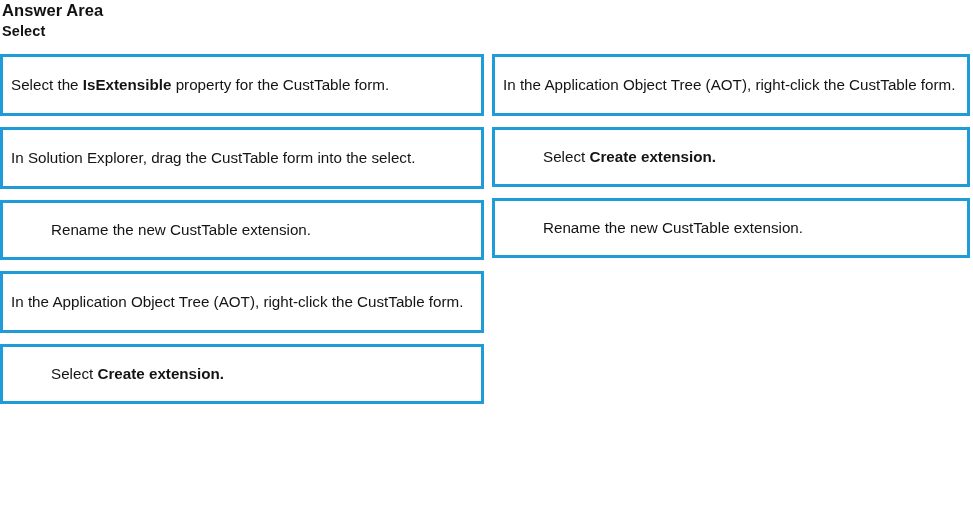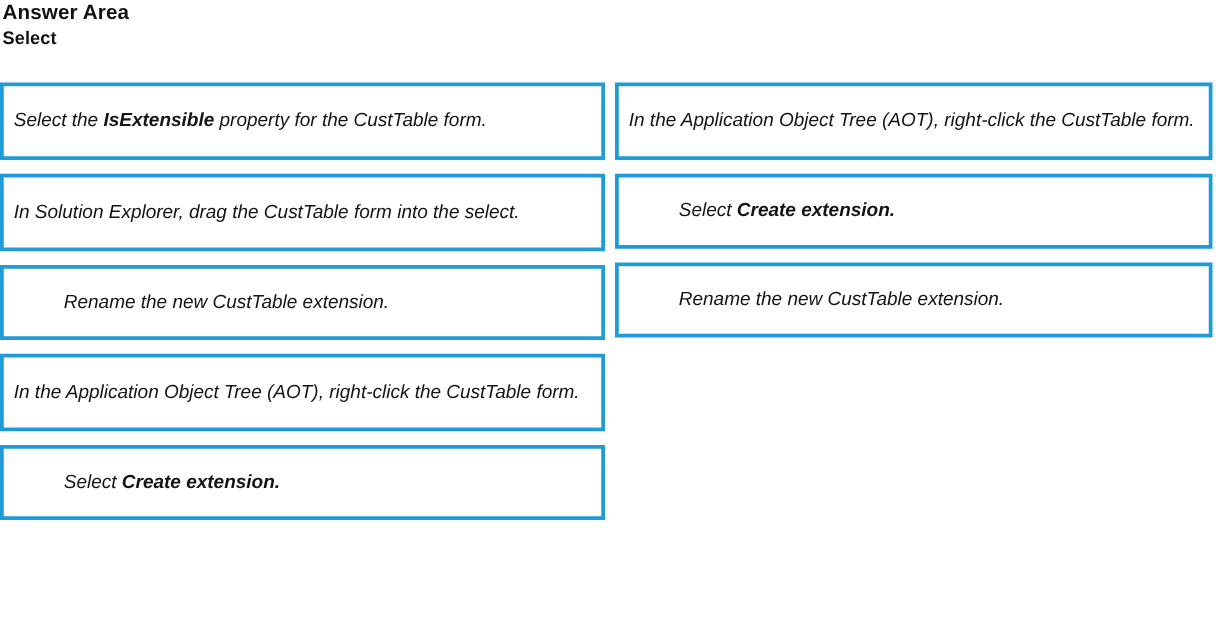--- a/index.html
+++ b/index.html
@@ -40,22 +40,21 @@
     line-height: 18px;
   }
   .columns {
     position: absolute;
     left: 0px;
     top: 50px;
     width: 973px;
   }
   .col {
     position: absolute;
-    top: 16px;
-    font-style: italic;
+    top: 4px;
   }
   .col-left {
     left: 0px;
     width: 484px;
   }
   .col-right {
     left: 492px;
     width: 478px;
   }
   .action-box {

